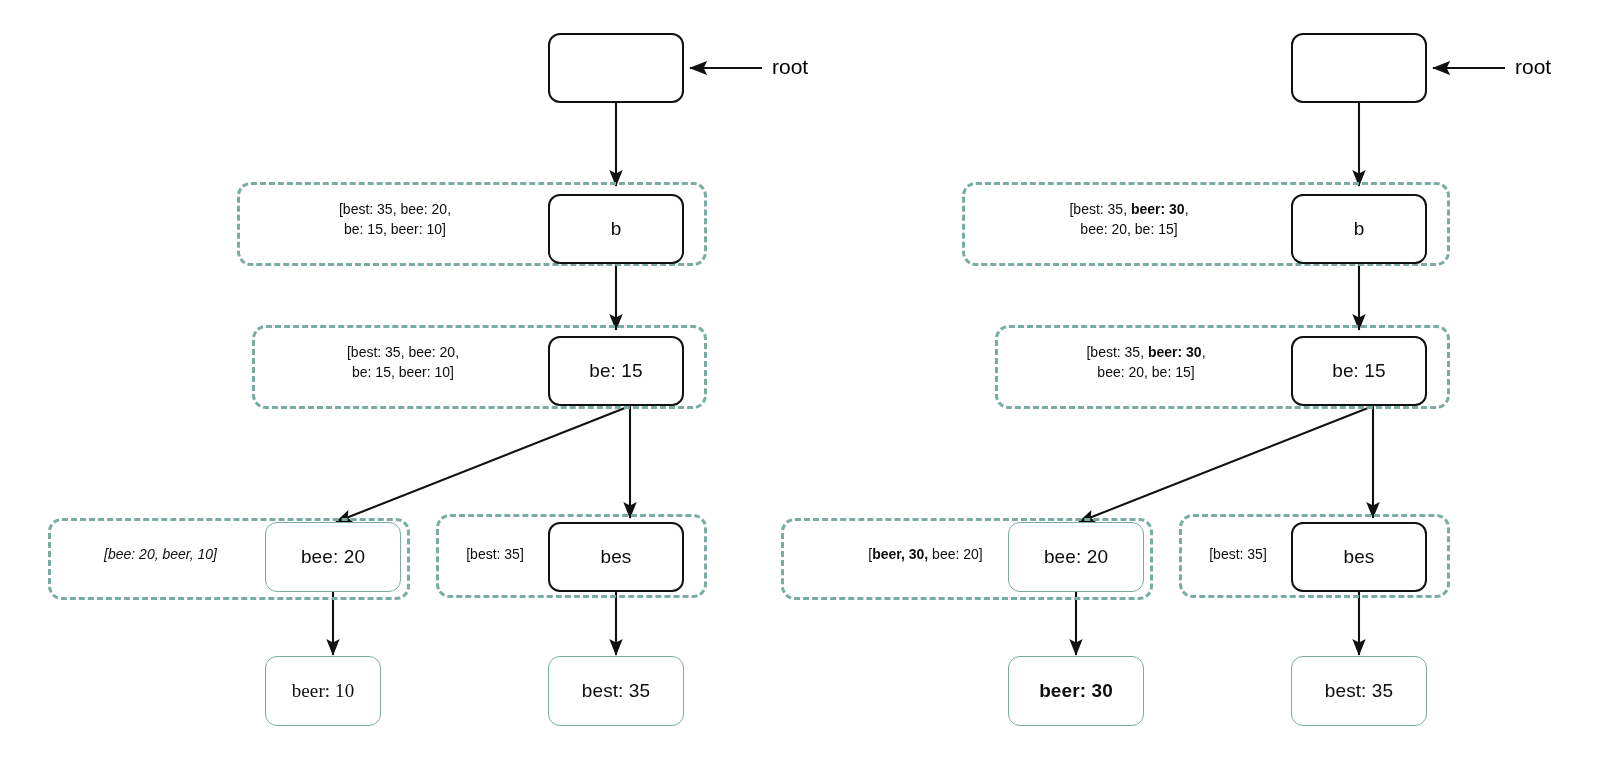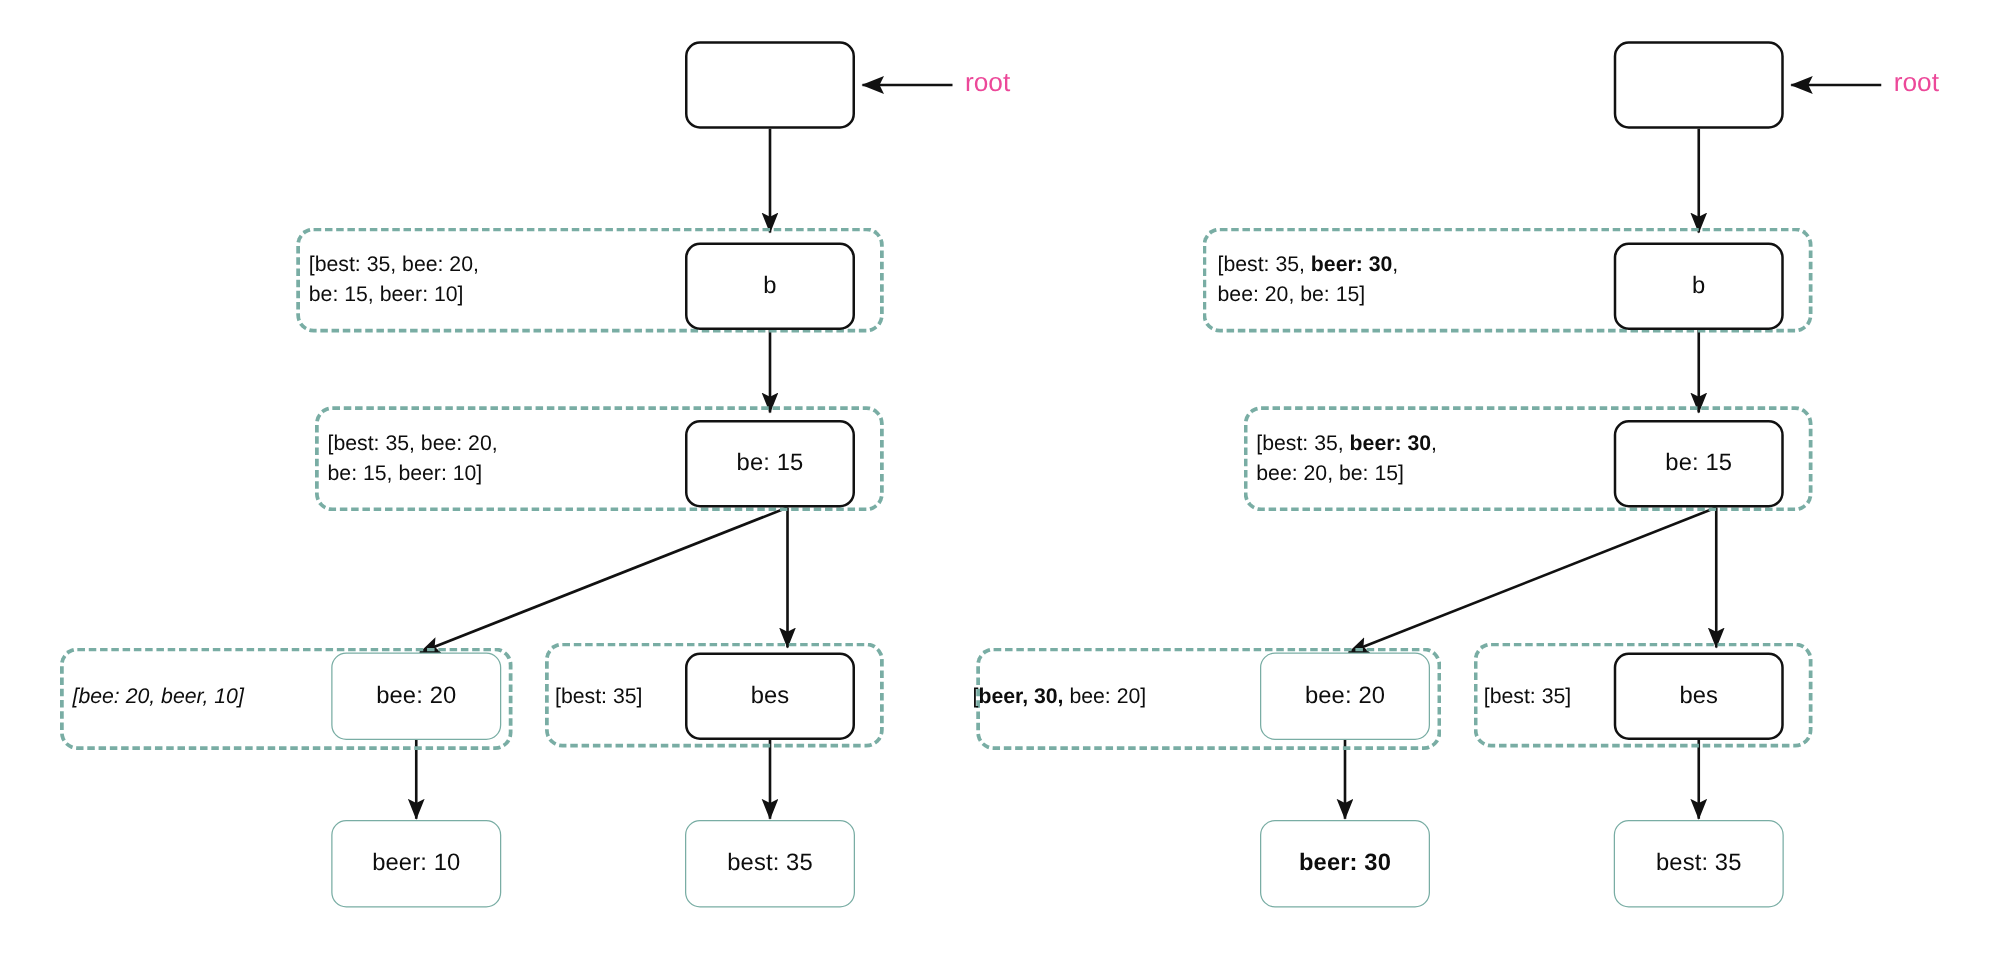--- a/index.html
+++ b/index.html
@@ -53,32 +53,32 @@
   .group {
     position: absolute;
     box-sizing: border-box;
     border: 3px dashed #79ada4;
     border-radius: 14px;
     background: transparent;
   }
   
   .ann {
     position: absolute;
-    font-size: 17px;
+    font-size: 14px;
     line-height: 1.42;
-    text-align: left;
+    text-align: center;
     white-space: pre-line;
     color: #0d0d0d;
   }
   .ann b { font-weight: bold; }
   
   .root-label {
     position: absolute;
     font-size: 21px;
-    color: #ec4899;
+    color: #000000;
     white-space: nowrap;
   }
 </style>
 </head>
 <body>
 
 <div id="canvas">
 
   <svg id="edges" viewBox="0 0 1606 768" xmlns="http://www.w3.org/2000/svg">
     <defs>
@@ -127,21 +127,21 @@
   <div class="node black" style="left:548px; top:33px;  width:136px; height:70px;"></div>
 
   <div class="node black" style="left:548px; top:194px; width:136px; height:70px;">b</div>
 
   <div class="node black" style="left:548px; top:336px; width:136px; height:70px;">be: 15</div>
 
   <div class="node teal" style="left:265px; top:522px; width:136px; height:70px;">bee: 20</div>
 
   <div class="node black" style="left:548px; top:522px; width:136px; height:70px;">bes</div>
 
-  <div class="node teal" style="left:265px; top:656px; width:136px; height:70px;">beer: 10</div>
+  <div class="node teal" style="left:265px; top:656px; width:116px; height:70px;font-family:Liberation Serif, serif;">beer: 10</div>
 
   <div class="node teal" style="left:548px; top:656px; width:136px; height:70px;">best: 35</div>
 
   <div class="ann" style="left:247px; top:200px; width:296px;"><span>[best: 35, bee: 20,
 be: 15, beer: 10]</span></div>
   <div class="ann" style="left:262px; top:343px; width:282px;"><span>[best: 35, bee: 20,
 be: 15, beer: 10]</span></div>
   <div class="ann" style="left:58px;  top:545px; width:205px;font-style:italic;"><span>[bee: 20, beer, 10]</span></div>
   <div class="ann" style="left:444px; top:545px; width:102px;"><span>[best: 35]</span></div>
 
@@ -163,18 +163,18 @@
   <div class="node black" style="left:1291px; top:522px; width:136px; height:70px;">bes</div>
 
   <div class="node teal bold" style="left:1008px; top:656px; width:136px; height:70px;">beer: 30</div>
 
   <div class="node teal" style="left:1291px; top:656px; width:136px; height:70px;">best: 35</div>
 
   <div class="ann" style="left:974px;  top:200px; width:310px;"><span>[best: 35, </span><b>beer: 30</b><span>,
 bee: 20, be: 15]</span></div>
   <div class="ann" style="left:1005px; top:343px; width:282px;"><span>[best: 35, </span><b>beer: 30</b><span>,
 bee: 20, be: 15]</span></div>
-  <div class="ann" style="left:778px;  top:545px; width:215px;"><span>[</span><b>beer, 30,</b><span> bee: 20]</span></div>
+  <div class="ann" style="left:818px;  top:545px; width:215px;"><span>[</span><b>beer, 30,</b><span> bee: 20]</span></div>
   <div class="ann" style="left:1187px; top:545px; width:102px;"><span>[best: 35]</span></div>
 
   <div class="root-label" style="left:1515px; top:55px;">root</div>
 
 </div>
 
 </body></html>

